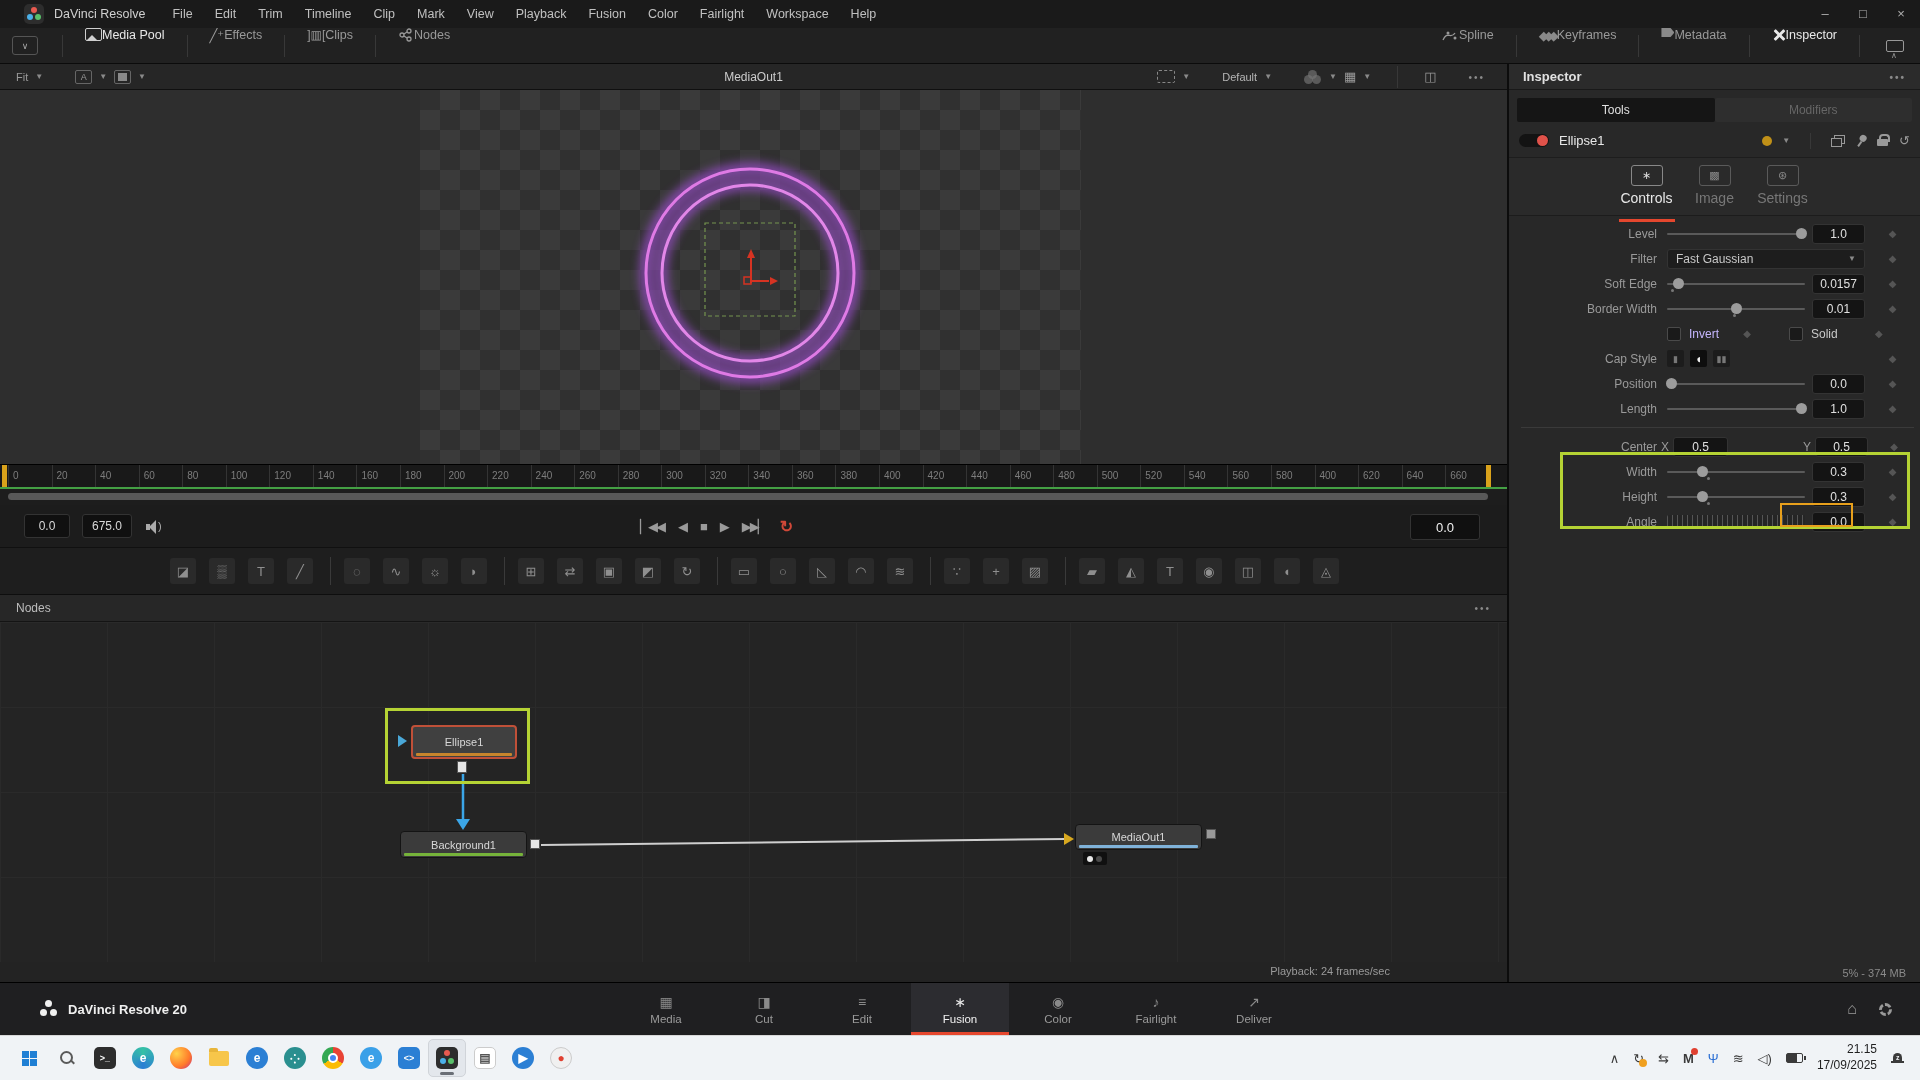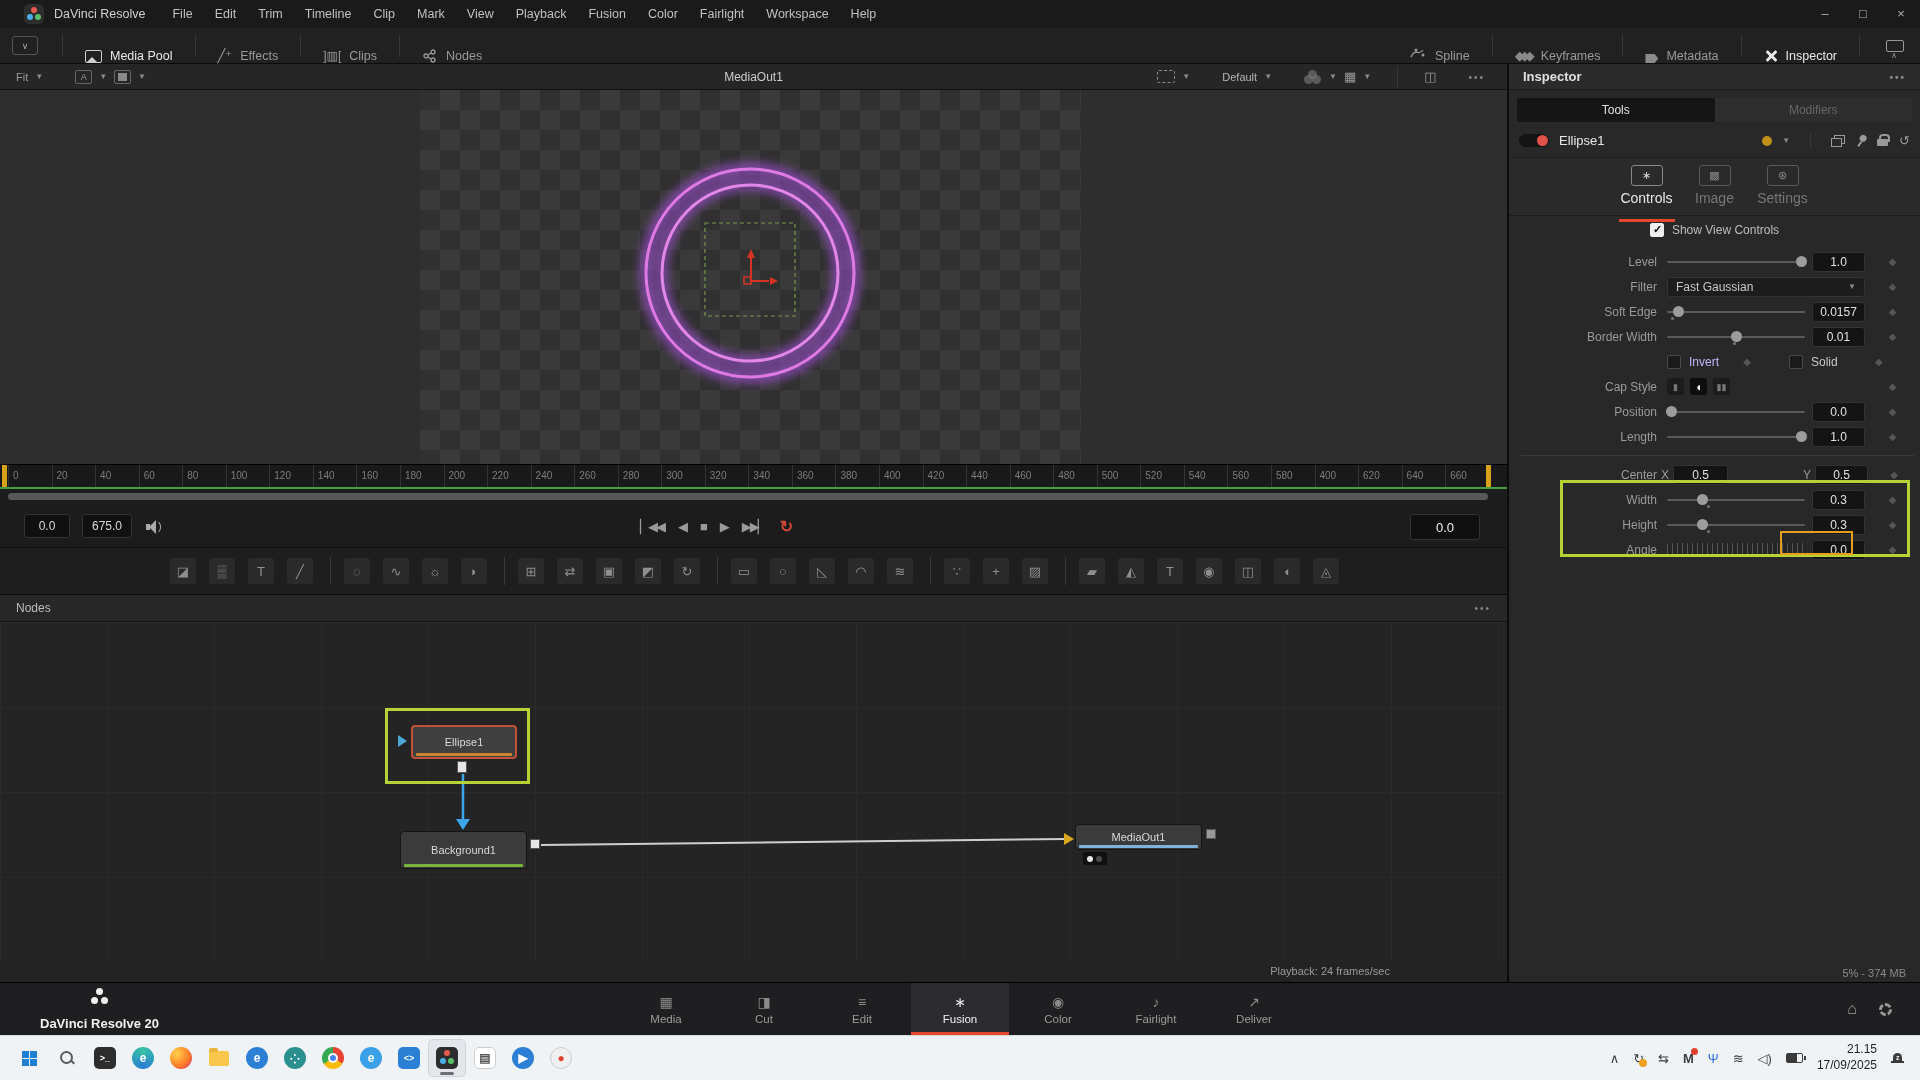--- a/index.html
+++ b/index.html
@@ -18,21 +18,21 @@
   .mitem { color:#c0c0c0; font-size:12.5px; padding:0 11px; line-height:28px; }
   .winctl { margin-left:auto; display:flex; }
   .winctl span { color:#b0b0b0; font-size:13px; width:38px; text-align:center; line-height:28px; }
 
   
   .topbar { height:36px; background:#212121; border-bottom:1px solid #0b0b0b; display:flex; align-items:center; position:relative; }
   .tb-left { display:flex; align-items:center; height:100%; }
   .chevbox { width:26px; height:19px; border:1px solid #555; border-radius:3px; color:#aaa; font-size:9px;
     display:flex; align-items:center; justify-content:center; margin:0 14px 0 12px; }
   .vsep { width:1px; height:22px; background:#383838; margin:0 10px; }
-  .tbbtn { display:flex; align-items:flex-end; gap:8px; color:#999; font-size:12.5px; padding:0 12px; height:100%; }
+  .tbbtn { display:flex; align-items:flex-start; gap:0; color:#999; font-size:12.5px; padding:0 12px; height:100%; }
   .tbbtn.bright { color:#e8e8e8; }
   .mp-icon { width:17px; height:13px; border:1.5px solid #cfcfcf; border-radius:2px; position:relative; overflow:hidden;}
   .mp-icon::after{ content:""; position:absolute; left:1px; bottom:0; border-left:5px solid transparent; border-right:5px solid transparent; border-bottom:5px solid #cfcfcf; }
   .fx-icon { color:#999; font-size:13px; transform:rotate(0deg); }
   .clips-icon { color:#999; font-size:12px; }
   .nodes-icon svg { display:block; }
   .tb-title { position:absolute; left:0; right:413px; text-align:center; color:#e8e8e8; font-size:13px; font-weight:bold; pointer-events:none; }
   .tb-right { margin-left:auto; display:flex; align-items:center; height:100%; }
   .kf-icon { color:#8a8a8a; font-size:13px; letter-spacing:-5px; margin-right:3px;}
   .tag-icon { width:13px; height:9px; background:#8a8a8a; clip-path:polygon(0 0, 70% 0, 100% 50%, 70% 100%, 0 100%); }
@@ -96,21 +96,21 @@
   .nodesheader { height:27px; background:#272727; border-bottom:1px solid #141414; display:flex; align-items:center; color:#bdbdbd; font-size:12px; padding:0 16px; }
   .nodesheader .dots { margin-left:auto; }
   .graph { height:340px; background:#242424; position:relative; overflow:hidden;
     background-image:linear-gradient(#2a2a2a 1px, transparent 1px), linear-gradient(90deg,#2a2a2a 1px, transparent 1px);
     background-size:107px 85px; }
   .gsvg { position:absolute; left:0; top:0; }
   .node { position:absolute; background:#3b3b3b; border:1px solid #141414; border-radius:4px;
     color:#d8d8d8; font-size:11px; display:flex; align-items:center; justify-content:center; }
   .node .stripe { position:absolute; left:3px; right:3px; bottom:1px; height:3px; border-radius:1px; }
   .node-ellipse { left:411px; top:103px; width:106px; height:34px; border:2px solid var(--node-ellipse-border,#c05038); background:#404040;}
-  .node-bg { left:400px; top:209px; width:127px; height:38px; }
+  .node-bg { left:400px; top:209px; width:127px; height:27px; }
   .node-mediaout { left:1075px; top:202px; width:127px; height:26px; }
   .selbox { position:absolute; left:385px; top:86px; width:145px; height:76px; border:3px solid var(--highlight-green,#b5d334); }
   .outsq { position:absolute; background:#e6e6e6; border:1px solid #555; }
   .in-arrow { position:absolute; width:0; height:0; }
   .mo-badge { position:absolute; left:1083px; top:230px; width:24px; height:13px; background:#101010; border-radius:2px; display:flex; align-items:center; gap:3px; padding-left:4px;}
   .mo-badge i{ width:6px; height:6px; border-radius:50%; background:#e8e8e8;}
   .mo-badge i+i{ background:#4a4a4a; }
   .statusrow { height:20px; background:#232323; color:#9a9a9a; font-size:11px; text-align:right; padding-right:117px; line-height:18px;}
 
   
@@ -169,21 +169,21 @@
   .xy { width:16px; text-align:center; color:#9a9a9a; font-size:12px; }
   .xybox { width:55px; height:20px; background:#141414; border:1px solid #333; border-radius:3px; color:#e0e0e0; font-size:12px;
     display:flex; align-items:center; justify-content:center;}
   .idivider { height:1px; background:#3a3a3a; margin:6px 6px 6px 6px; }
   .greenbox { position:absolute; left:51px; top:231px; width:350px; height:77px; border:3px solid var(--highlight-green,#b5d334); pointer-events:none; z-index:5;}
   .orangebox { position:absolute; left:271px; top:282px; width:73px; height:24px; border:2.5px solid var(--highlight-orange,#e8a01c); pointer-events:none; z-index:5;}
   .memtext { position:absolute; right:14px; bottom:3px; color:#8a8a8a; font-size:11px; }
 
   
   .pagebar { height:53px; background:#1f1f21; display:flex; align-items:center; position:relative; border-top:1px solid #000;}
-  .brand { display:flex; align-items:center; gap:10px; margin-left:40px; color:#f0f0f0; font-size:13px; font-weight:bold;flex-direction:column;}
+  .brand { display:flex; align-items:center; gap:10px; margin-left:40px; color:#f0f0f0; font-size:13px; font-weight:bold;}
   .brandlogo { width:18px; height:18px; position:relative;}
   .brandlogo i{ position:absolute; width:7px; height:7px; border-radius:50%; background:#f0f0f0;}
   .brandlogo i:nth-child(1){left:5px; top:0;} .brandlogo i:nth-child(2){left:0; top:9px;} .brandlogo i:nth-child(3){left:10px; top:9px;}
   .pages { position:absolute; left:50%; transform:translateX(-50%); display:flex; height:100%; }
   .page { width:98px; display:flex; flex-direction:column; align-items:center; justify-content:center; gap:3px; position:relative; height:100%; }
   .page .picon { color:#8a8a8a; font-size:14px; height:16px; }
   .page .plabel { color:#9a9a9a; font-size:11.5px; }
   .page.active { background:#2c2c30; }
   .page.active .plabel { color:#f0f0f0; }
   .page.active .picon { color:#e8e8e8; }
@@ -554,24 +554,20 @@
         </div>
         <div class="stab">
           <span class="ibox">▩</span>
           <span class="slabel">Image</span>
         </div>
         <div class="stab">
           <span class="ibox">⊛</span>
           <span class="slabel">Settings</span>
         </div>
       </div>
-      <div class="svcrow">
-        <span class="chk on"></span>
-        <span>Show View Controls</span>
-      </div>
 
       <div class="irows" style="position:relative;">
         <div class="greenbox"></div>
         <div class="orangebox"></div>
 
         <div class="irow">
           <span class="ilabel">Level</span>
           <span class="ictrl">
               <span class="slider">
                 <span class="hdl" style="left:97%;"></span>

